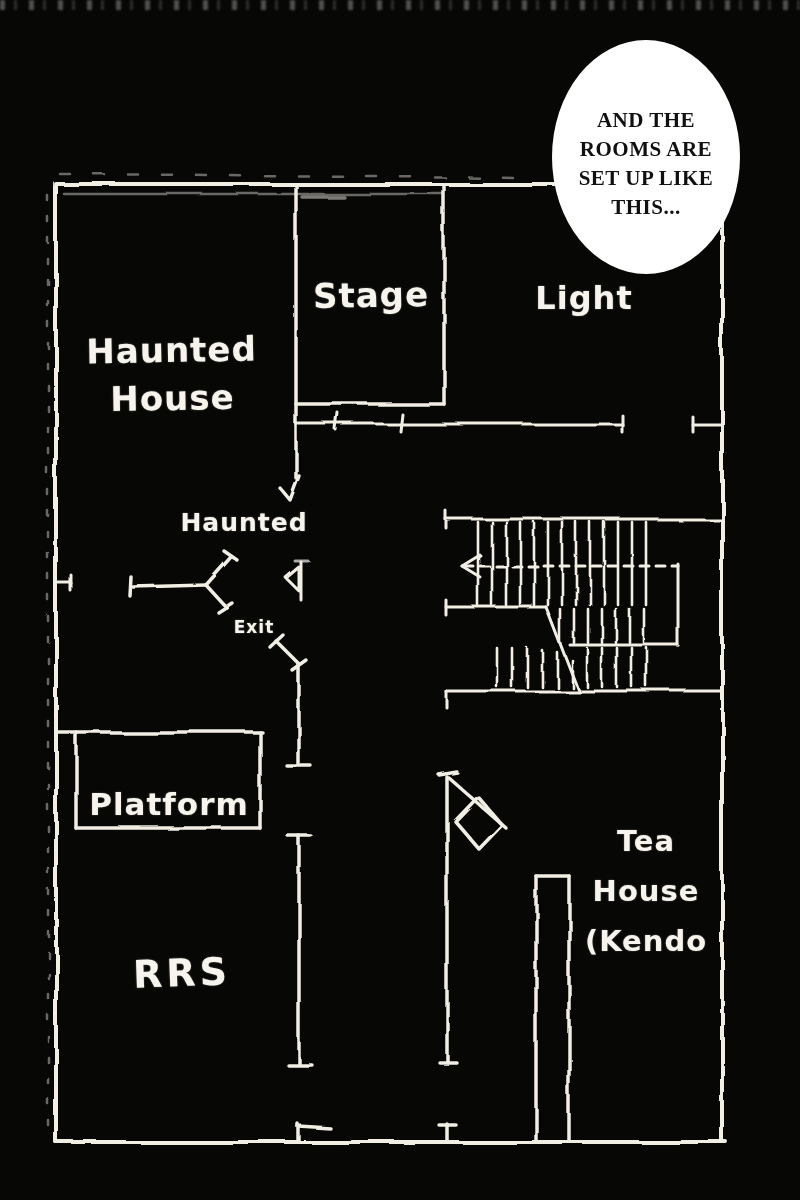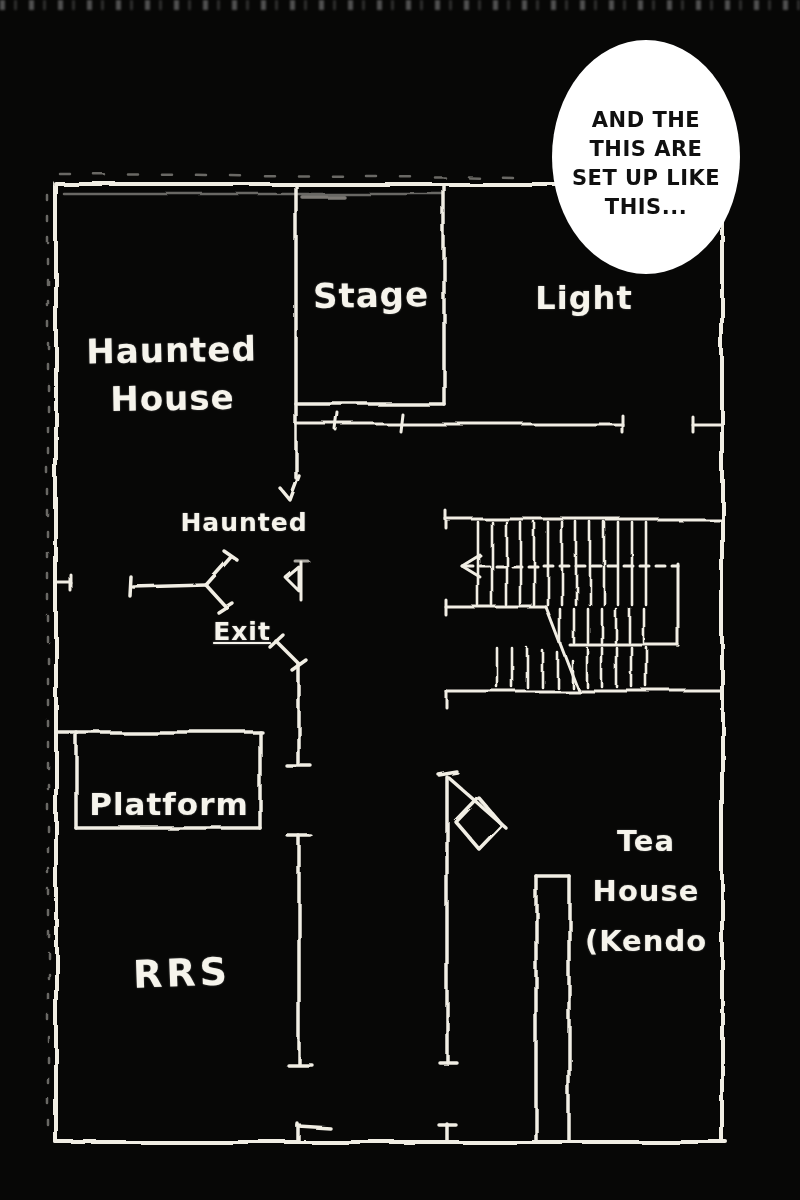--- a/index.html
+++ b/index.html
@@ -21,30 +21,30 @@
     position:absolute;color:#f6f4ec;font-weight:bold;
     text-align:center;transform:translateX(-50%);
     text-shadow:0 0 2px rgba(255,255,255,.35);
     letter-spacing:1px;white-space:nowrap;line-height:1;
   }
   .lbl div{line-height:inherit;}
   #lbl-haunted{left:172px;top:326px;font-size:34px;line-height:48px;transform:translateX(-50%) rotate(-1deg);}
   #lbl-stage{left:371px;top:278px;font-size:34px;transform:translateX(-50%) rotate(-1deg);}
   #lbl-light{left:584px;top:266px;font-size:32px;line-height:50px;margin-top:7px;}
   #lbl-entrance{left:244px;top:510px;font-size:25px;}
-  #lbl-exit{left:242px;top:619px;font-size:25px;text-decoration:underline;}
+  #lbl-exit{left:254px;top:619px;font-size:17px;}
   #lbl-platform{left:169px;top:772px;font-size:31px;margin-top:17px;}
   #lbl-rrs{left:182px;top:954px;font-size:38px;letter-spacing:4px;transform:translateX(-50%) rotate(-2deg);}
   #lbl-tea{left:646px;top:816px;font-size:29px;line-height:50px;}
 
   .bubble{
     position:absolute;left:552px;top:40px;width:188px;height:234px;
     background:#ffffff;border-radius:50%;
     display:flex;flex-direction:column;align-items:center;justify-content:center;
-    padding-top:14px;box-sizing:border-box;
+    padding-top:14px;box-sizing:border-box;font-family:Liberation Serif, serif;
   }
   .bubble span{
     color:#101010;font-weight:bold;font-size:21px;line-height:29px;
     letter-spacing:.5px;white-space:nowrap;
   }
 </style>
 </head>
 <body>
 
 <div id="panel">
@@ -190,18 +190,18 @@
   <div class="lbl" id="lbl-rrs">RRS</div>
 
   <div class="lbl" id="lbl-tea">
     <div>Tea</div>
     <div>House</div>
     <div>(Kendo</div>
   </div>
 
   <div class="bubble">
     <span>AND THE</span>
-    <span>THIS ARE</span>
+    <span>ROOMS ARE</span>
     <span>SET UP LIKE</span>
     <span>THIS...</span>
   </div>
 
 </div>
 
 </body></html>

